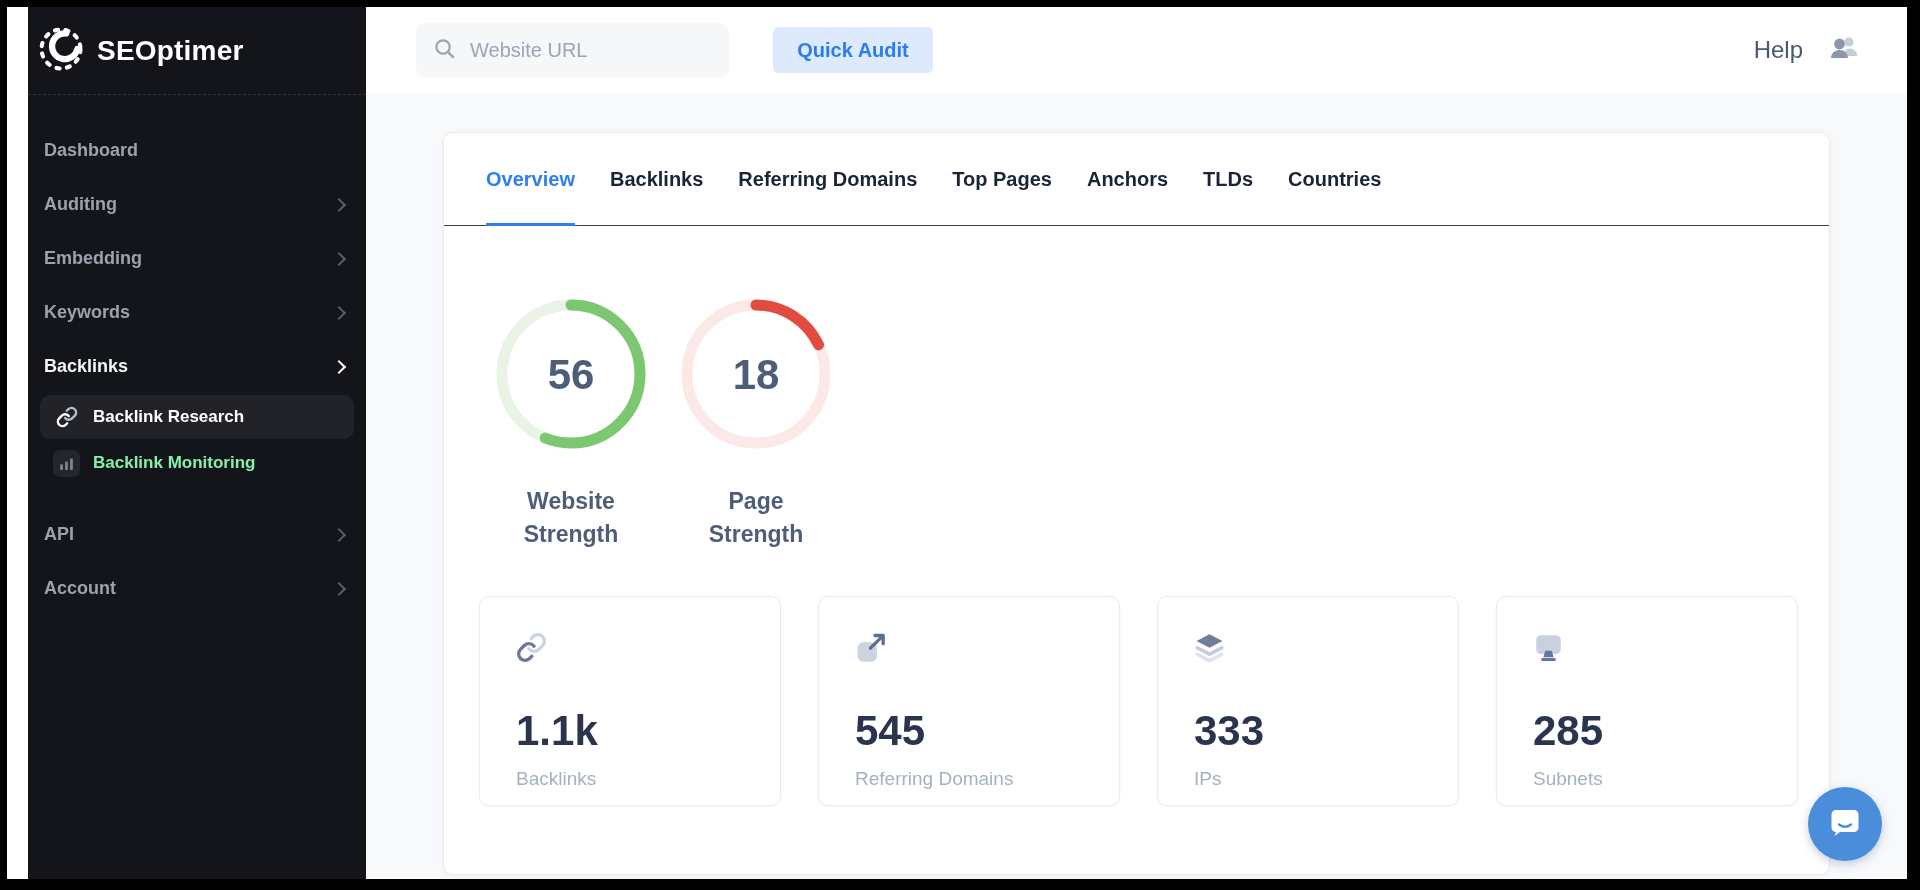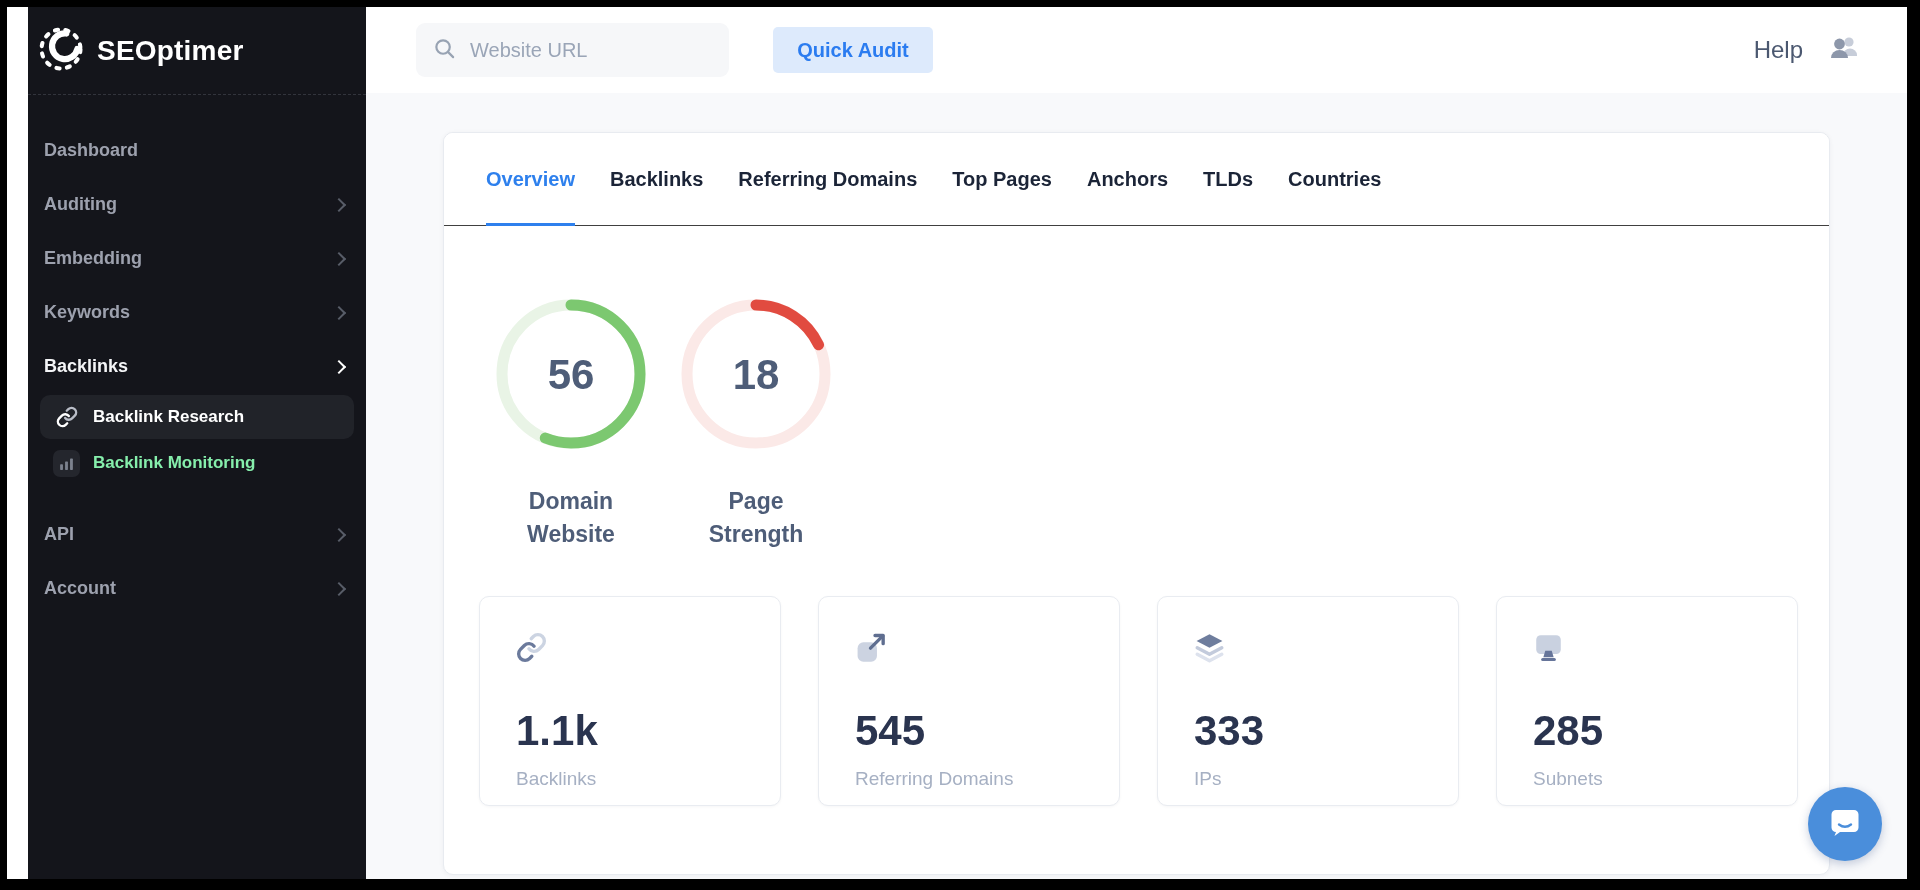--- a/index.html
+++ b/index.html
@@ -209,21 +209,21 @@
 
     <div class="card-body">
 
       <div class="gauges">
         <div class="gauge">
           <svg class="gauge-svg" width="150" height="150" viewBox="0 0 150 150">
             <circle class="track" cx="75" cy="75" r="69" fill="none" stroke-width="11" stroke="#e9f4e6"></circle>
             <circle class="arc" cx="75" cy="75" r="69" fill="none" stroke-width="11" stroke-linecap="round" transform="rotate(-90 75 75)" stroke="#7cc870" stroke-dasharray="242.78228026941923 433.53978619539146"></circle>
             <text class="gauge-num" x="75" y="90" text-anchor="middle">56</text>
           </svg>
-          <div class="gauge-label">Domain Website</div>
+          <div class="gauge-label">Website Strength</div>
         </div>
         <div class="gauge">
           <svg class="gauge-svg" width="150" height="150" viewBox="0 0 150 150">
             <circle class="track" cx="75" cy="75" r="69" fill="none" stroke-width="11" stroke="#fbe9e7"></circle>
             <circle class="arc" cx="75" cy="75" r="69" fill="none" stroke-width="11" stroke-linecap="round" transform="rotate(-90 75 75)" stroke="#e14b40" stroke-dasharray="78.03716151517045 433.53978619539146"></circle>
             <text class="gauge-num" x="75" y="90" text-anchor="middle">18</text>
           </svg>
           <div class="gauge-label">Page Strength</div>
         </div>
       </div>

